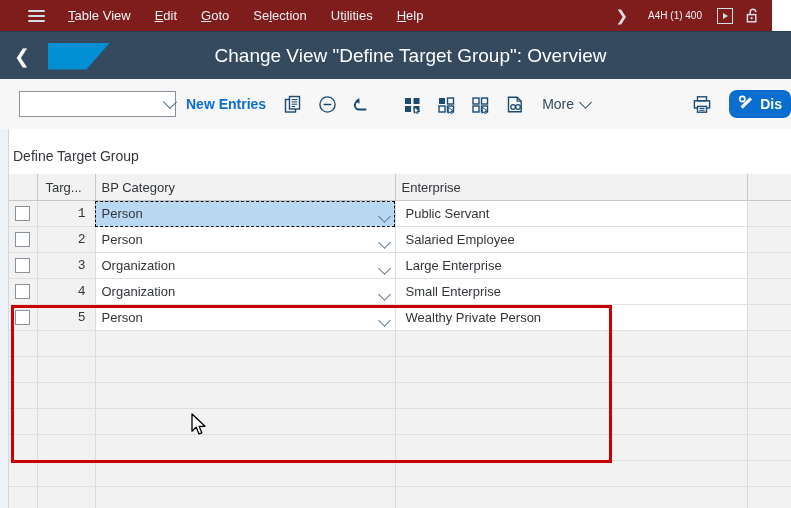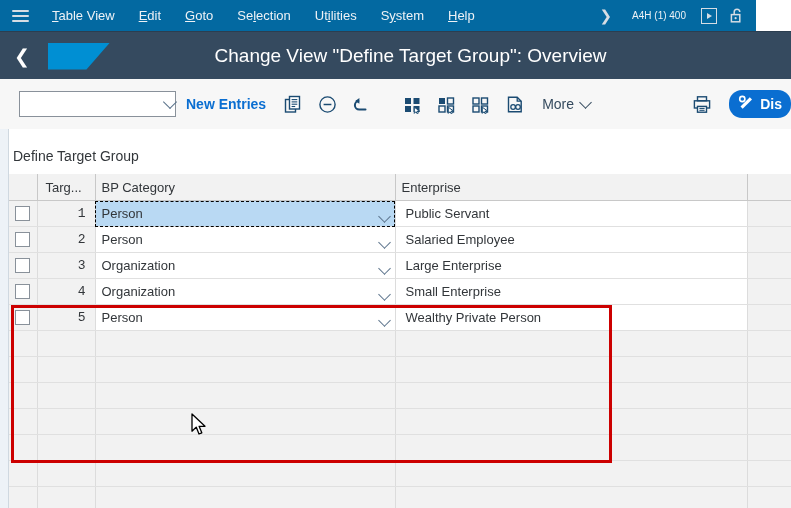--- a/index.html
+++ b/index.html
@@ -11,23 +11,24 @@
   }
   #app {
     position: relative;
     width: 791px; height: 508px;
   }
 
   
   .menubar {
     position: absolute; left: 0; top: 0;
     width: 756px; height: 31px;
-    background: #0369a1;
+    background: #7f1d1d;
     display: flex; align-items: center;
     color: #ffffff;
+    padding-left: 16px;
   }
   .hamburger {
     width: 40px; height: 31px;
     display: flex; flex-direction: column;
     align-items: center; justify-content: center;
     gap: 3px; cursor: pointer;
   }
   .hamburger span {
     display: block; width: 17px; height: 2px;
     background: #d6dde4; border-radius: 1px;
@@ -157,21 +158,21 @@
     display: inline-block;
     width: 8px; height: 8px;
     border-right: 1.5px solid #344a5e;
     border-bottom: 1.5px solid #344a5e;
     transform: rotate(45deg);
     margin-top: -4px;
   }
   .tb-spacer { flex: 1 1 auto; }
   .btn-primary {
     background: #0a6ed1; color: #ffffff;
-    height: 28px; border-radius: 13px;
+    height: 28px; border-radius: 8px;
     display: flex; align-items: center; gap: 5px;
     padding: 0 9px; margin-right: 0px;
     font-size: 14px; font-weight: bold;
     cursor: pointer; white-space: nowrap;
   }
 
   
   .content {
     position: absolute; left: 0; top: 129px;
     width: 791px; height: 379px;
@@ -307,23 +308,20 @@
         <span><u>E</u>dit</span>
       </div>
     <div class="menu-item">
         <span><u>G</u>oto</span>
       </div>
     <div class="menu-item">
         <span>Se<u>l</u>ection</span>
       </div>
     <div class="menu-item">
         <span>Ut<u>i</u>lities</span>
-      </div>
-    <div class="menu-item">
-        <span>S<u>y</u>stem</span>
       </div>
     <div class="menu-item">
         <span><u>H</u>elp</span>
       </div>
     <div class="menubar-spacer"></div>
     <div class="mb-right">
       <div class="chev-right">❯</div>
       <div class="sysid">A4H (1) 400</div>
       <div class="icon-btn-dark">
         <div class="play-box">

